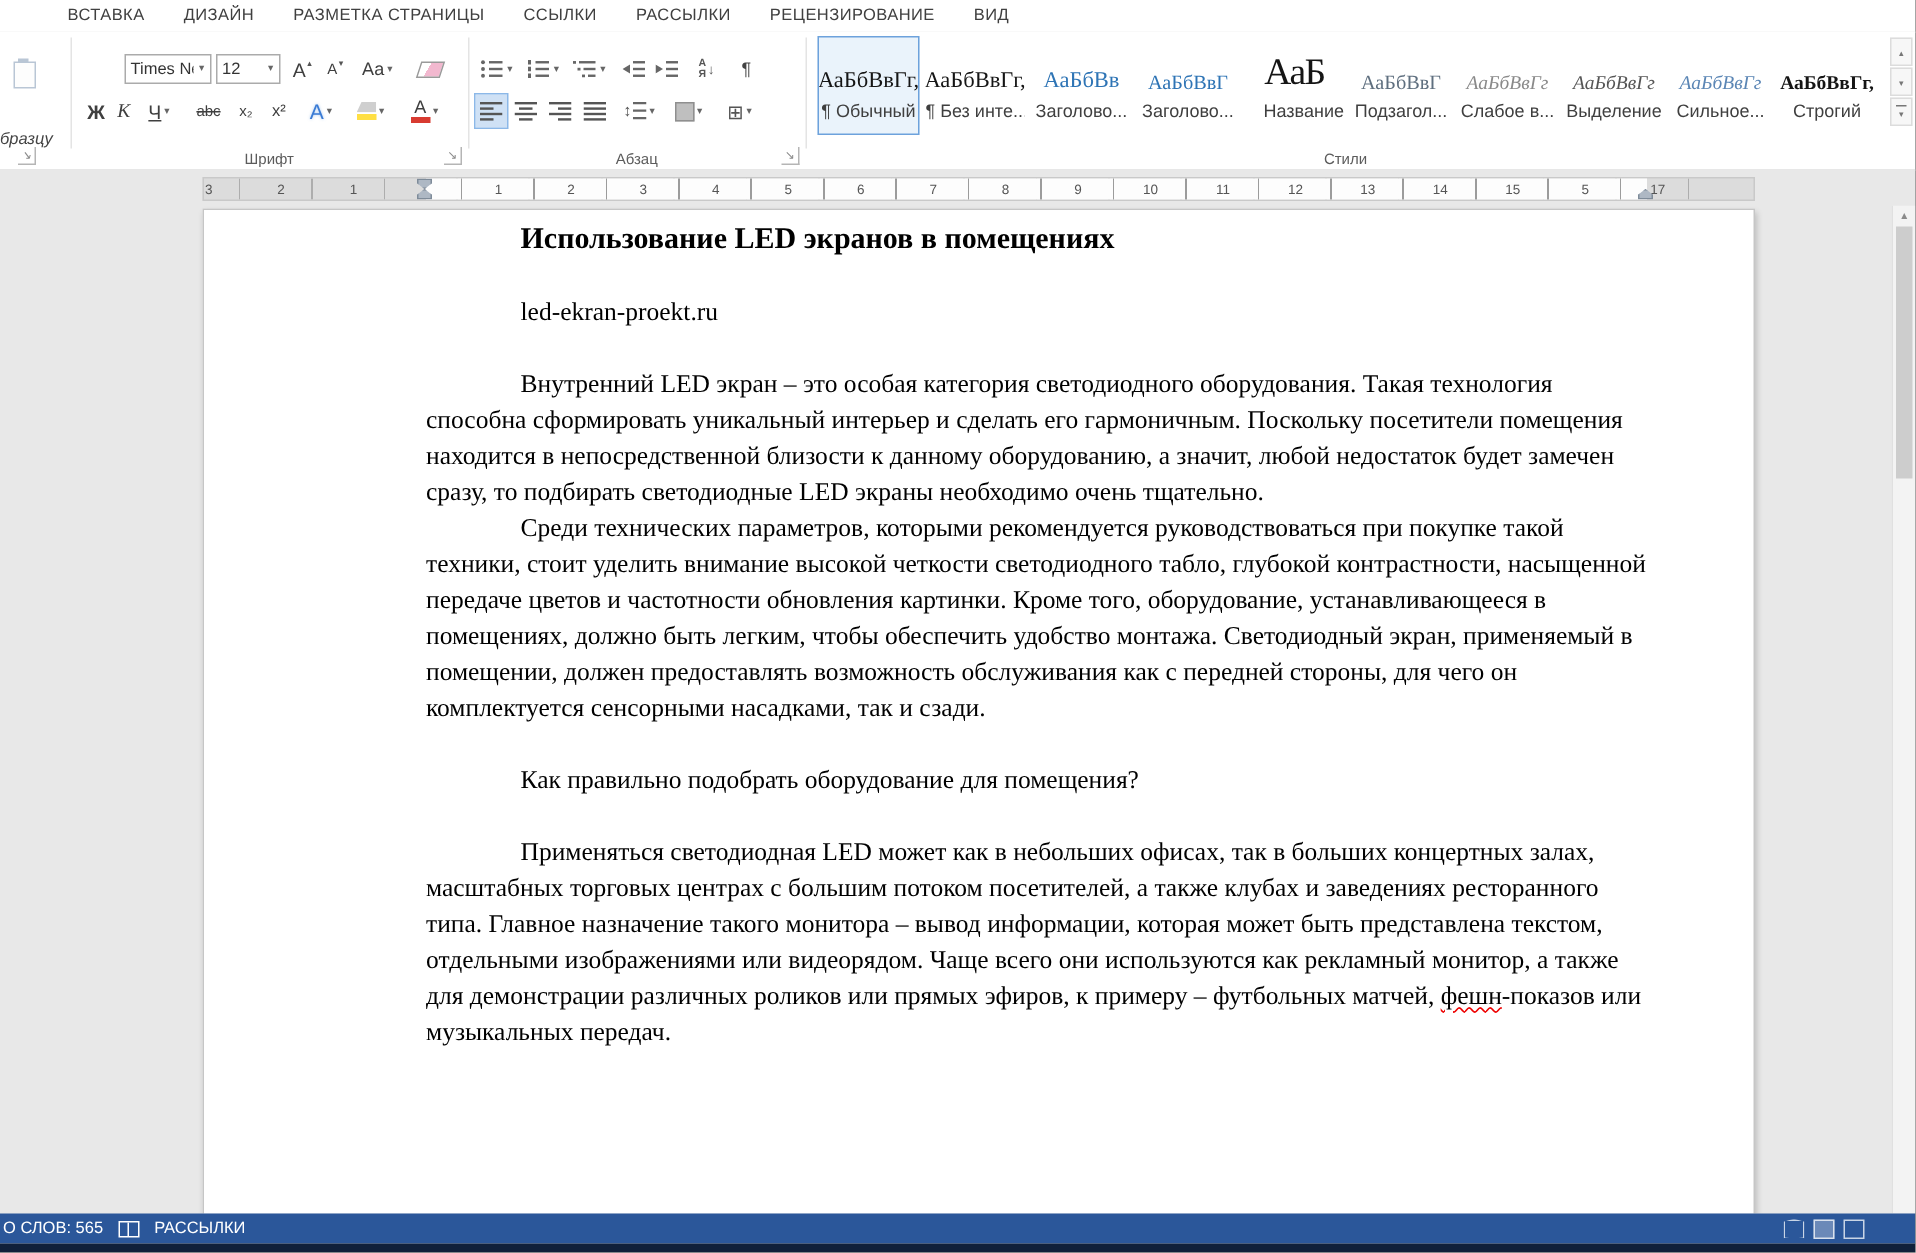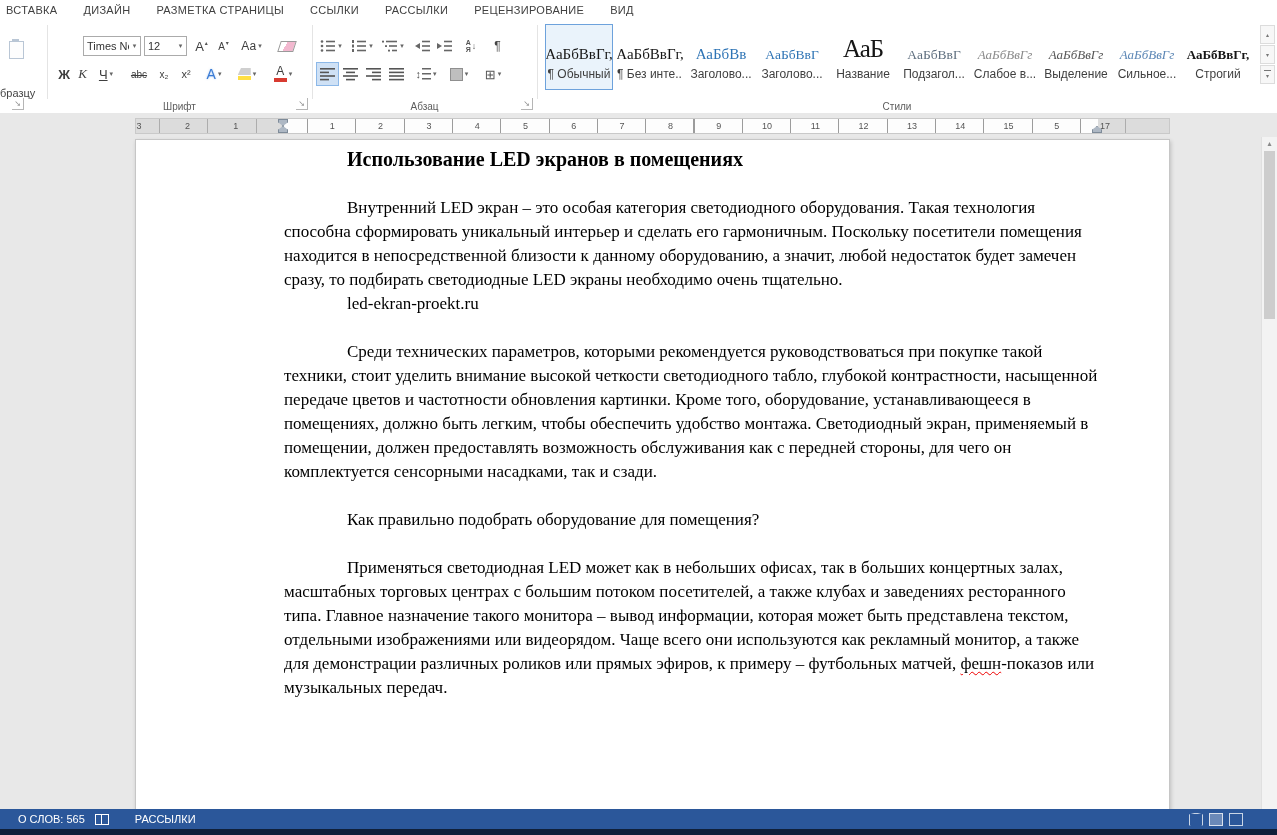--- a/index.html
+++ b/index.html
@@ -3,32 +3,32 @@
 <meta charset="utf-8">
 <style>
   html,body{margin:0;padding:0;background:#555;}
   .app{position:relative;width:1277px;height:835px;background:#e8e8e8;overflow:hidden;
        font-family:"Liberation Sans",sans-serif;-webkit-font-smoothing:antialiased;}
 
   
   .tabbar{position:absolute;top:0;left:0;right:0;height:21px;background:#fff;
           border-bottom:1px solid #e6e6e6;display:flex;align-items:stretch;padding-left:2px;}
   .tab{font-size:11px;color:#404040;line-height:21px;padding:0 13px;letter-spacing:.3px;white-space:nowrap;}
-  .tab:first-child{padding-left:4px;}
+  .tab:first-child{padding-left:4px;margin-left:39px;}
 
   
   .ribbon{position:absolute;top:21px;left:0;right:0;height:92px;background:#fff;border-bottom:1px solid #cfcfcf;}
   .vsep{position:absolute;top:4px;height:74px;width:1px;background:#e4e4e4;}
   .grp{position:absolute;top:0;height:92px;}
   .grp-label{position:absolute;bottom:1px;left:0;right:0;text-align:center;font-size:10px;color:#5c5c5c;}
   .launcher{position:absolute;right:4px;bottom:3px;width:11px;height:11px;color:#8c8c8c;font-size:8px;
             line-height:11px;text-align:center;border-right:1px solid #b5b5b5;border-bottom:1px solid #b5b5b5;}
 
   
-  .grp-clip{left:0;width:47px;}
+  .grp-clip{left:0;width:47px;font-style:italic;}
   .clip-icon{position:absolute;left:9px;top:20px;width:13px;height:16px;border:1px solid #b9c6d5;background:#fdfdfd;}
   .clip-icon:before{content:"";position:absolute;left:2px;top:-3px;width:7px;height:3px;background:#b9c6d5;}
   .clip-label{position:absolute;left:0px;top:66px;font-size:11px;color:#444;white-space:nowrap;}
   .launcher-left{right:auto;left:12px;}
 
   
   .grp-font{left:47px;width:265px;}
   .combo{position:absolute;top:15px;height:20px;background:#fff;border:1px solid #ababab;display:flex;align-items:center;font-size:11px;color:#333;box-sizing:border-box;}
   .combo .ctext{flex:1;overflow:hidden;white-space:nowrap;padding-left:3px;}
   .combo .arr{width:11px;text-align:center;font-size:7px;color:#666;line-height:18px;align-self:stretch;}
@@ -133,21 +133,21 @@
   .p-gap{margin-bottom:24px !important;}
   .misspell{text-decoration:underline;text-decoration-style:wavy;text-decoration-color:#e00;text-decoration-thickness:1px;text-underline-offset:2px;}
 
   .vscroll{position:absolute;right:0;top:0;bottom:0;width:15px;background:#f3f3f3;border-left:1px solid #e0e0e0;}
   .scroll-up-icon{position:absolute;top:2px;left:0;right:0;text-align:center;font-size:8px;color:#8a8a8a;}
   .thumb{position:absolute;top:14px;left:2px;width:11px;height:168px;background:#cdcdcd;}
 
   
   .statusbar{position:absolute;left:0;right:0;bottom:6px;height:20px;background:#2b579a;color:#fff;
              display:flex;align-items:center;font-size:11px;}
-  .sb-item{padding:0 8px;white-space:nowrap;margin-left:16px;}
+  .sb-item{padding:0 8px;white-space:nowrap;}
   .sb-item.first{padding-left:2px;}
   .proof{display:inline-flex;align-items:center;justify-content:center;width:18px;height:16px;}
   .proof-book{display:block;width:12px;height:9px;border:1px solid #fff;position:relative;}
   .proof-book:before{content:"";position:absolute;left:5px;top:0;bottom:0;width:1px;background:#fff;}
   .sb-right{margin-left:auto;display:flex;align-items:center;gap:6px;padding-right:34px;}
   .view-ic{display:block;width:12px;height:11px;border:1px solid rgba(255,255,255,.75);}
   .view-ic.active{background:rgba(255,255,255,.3);}
   .vi-read{clip-path:polygon(0 15%,50% 0,100% 15%,100% 100%,50% 88%,0 100%);}
   .bottomstrip{position:absolute;left:0;right:0;bottom:0;height:6px;background:#10203a;}
 </style>
@@ -359,21 +359,21 @@
             <div class="sname">¶ Без инте...</div>
           </div>
           <div class="style-item" style="left: 142px;">
             <div class="sample st-h1">АаБбВв</div>
             <div class="sname">Заголово...</div>
           </div>
           <div class="style-item" style="left: 213px;">
             <div class="sample st-h2">АаБбВвГ</div>
             <div class="sname">Заголово...</div>
           </div>
-          <div class="style-item" style="left: 284px;">
+          <div class="style-item" style="left: 284px; text-align: right;">
             <div class="sample st-title">АаБ</div>
             <div class="sname">Название</div>
           </div>
           <div class="style-item" style="left: 355px;">
             <div class="sample st-subtitle">АаБбВвГ</div>
             <div class="sname">Подзагол...</div>
           </div>
           <div class="style-item" style="left: 426px;">
             <div class="sample st-subtle">АаБбВвГг</div>
             <div class="sname">Слабое в...</div>
@@ -433,22 +433,22 @@
         <span class="rnum" style="left: 872.5px;">15</span>
         <span class="rnum" style="left: 920.8px;">5</span>
         <span class="rnum" style="left: 969.1px;">17</span>
       </div>
   </div>
 
   <div class="docarea">
     <div class="page">
       <div class="content">
           <p class="p-title p-gap">Использование LED экранов в помещениях</p>
+          <p class="p-body p-gap">led-ekran-proekt.ru</p>
           <p class="p-body">Внутренний LED экран – это особая категория светодиодного оборудования. Такая технология способна сформировать уникальный интерьер и сделать его гармоничным. Поскольку посетители помещения находится в непосредственной близости к данному оборудованию, а значит, любой недостаток будет замечен сразу, то подбирать светодиодные LED экраны необходимо очень тщательно.</p>
-          <p class="p-body p-gap">led-ekran-proekt.ru</p>
           <p class="p-body p-gap">Среди технических параметров, которыми рекомендуется руководствоваться при покупке такой техники, стоит уделить внимание высокой четкости светодиодного табло, глубокой контрастности, насыщенной передаче цветов и частотности обновления картинки. Кроме того, оборудование, устанавливающееся в помещениях, должно быть легким, чтобы обеспечить удобство монтажа. Светодиодный экран, применяемый в помещении, должен предоставлять возможность обслуживания как с передней стороны, для чего он комплектуется сенсорными насадками, так и сзади.</p>
           <p class="p-body p-gap">Как правильно подобрать оборудование для помещения?</p>
           <p class="p-body">Применяться светодиодная LED может как в небольших офисах, так в больших концертных залах, масштабных торговых центрах с большим потоком посетителей, а также клубах и заведениях ресторанного типа. Главное назначение такого монитора – вывод информации, которая может быть представлена текстом, отдельными изображениями или видеорядом. Чаще всего они используются как рекламный монитор, а также для демонстрации различных роликов или прямых эфиров, к примеру – футбольных матчей, <span class="misspell">фешн</span>-показов или музыкальных передач.</p>
         </div>
     </div>
     <div class="vscroll">
       <span class="scroll-up-icon">▴</span>
       <div class="thumb"></div>
     </div>
   </div>

